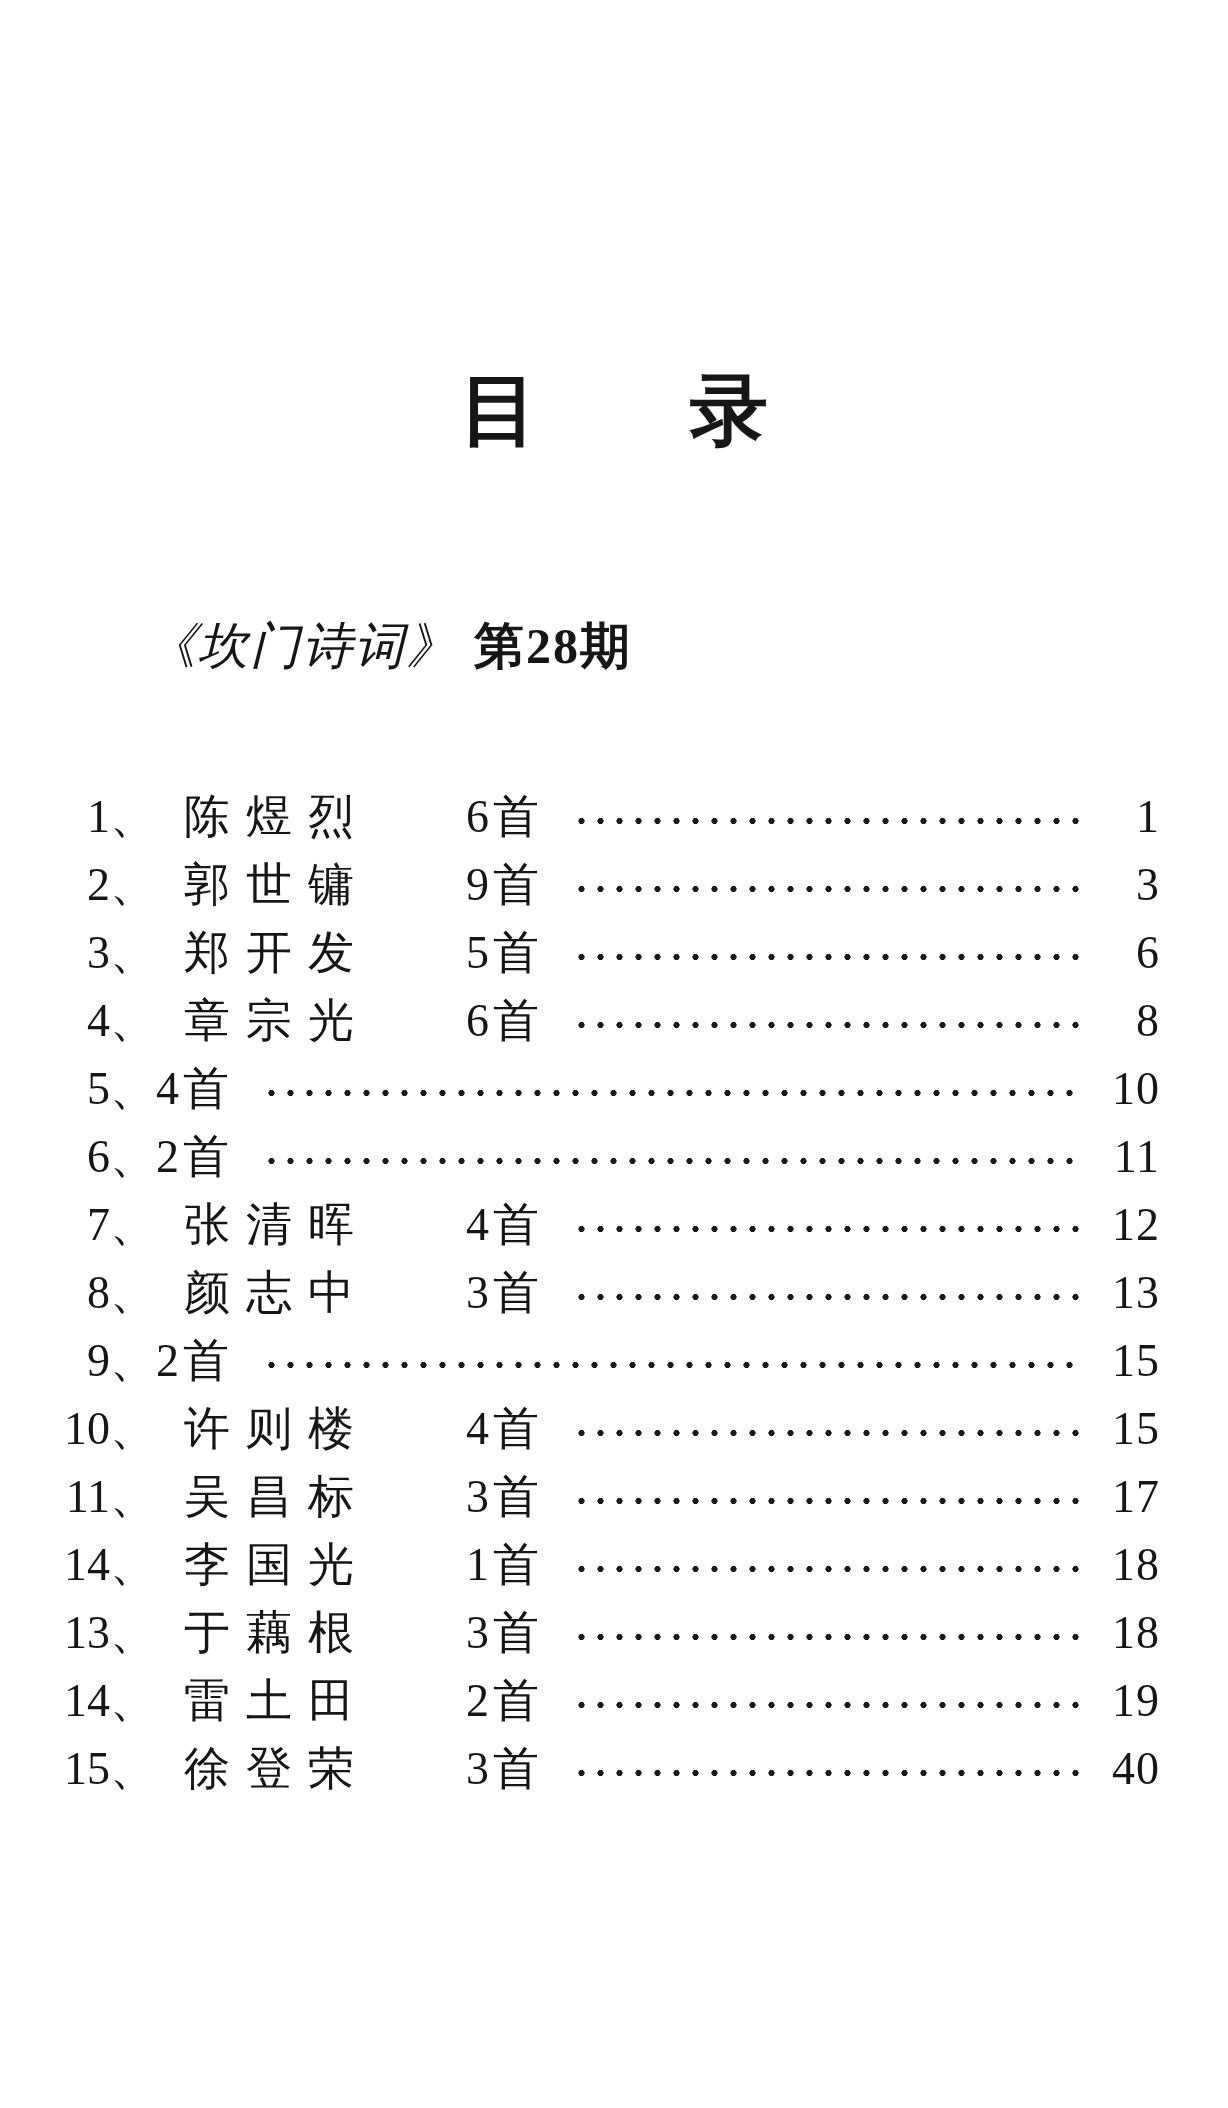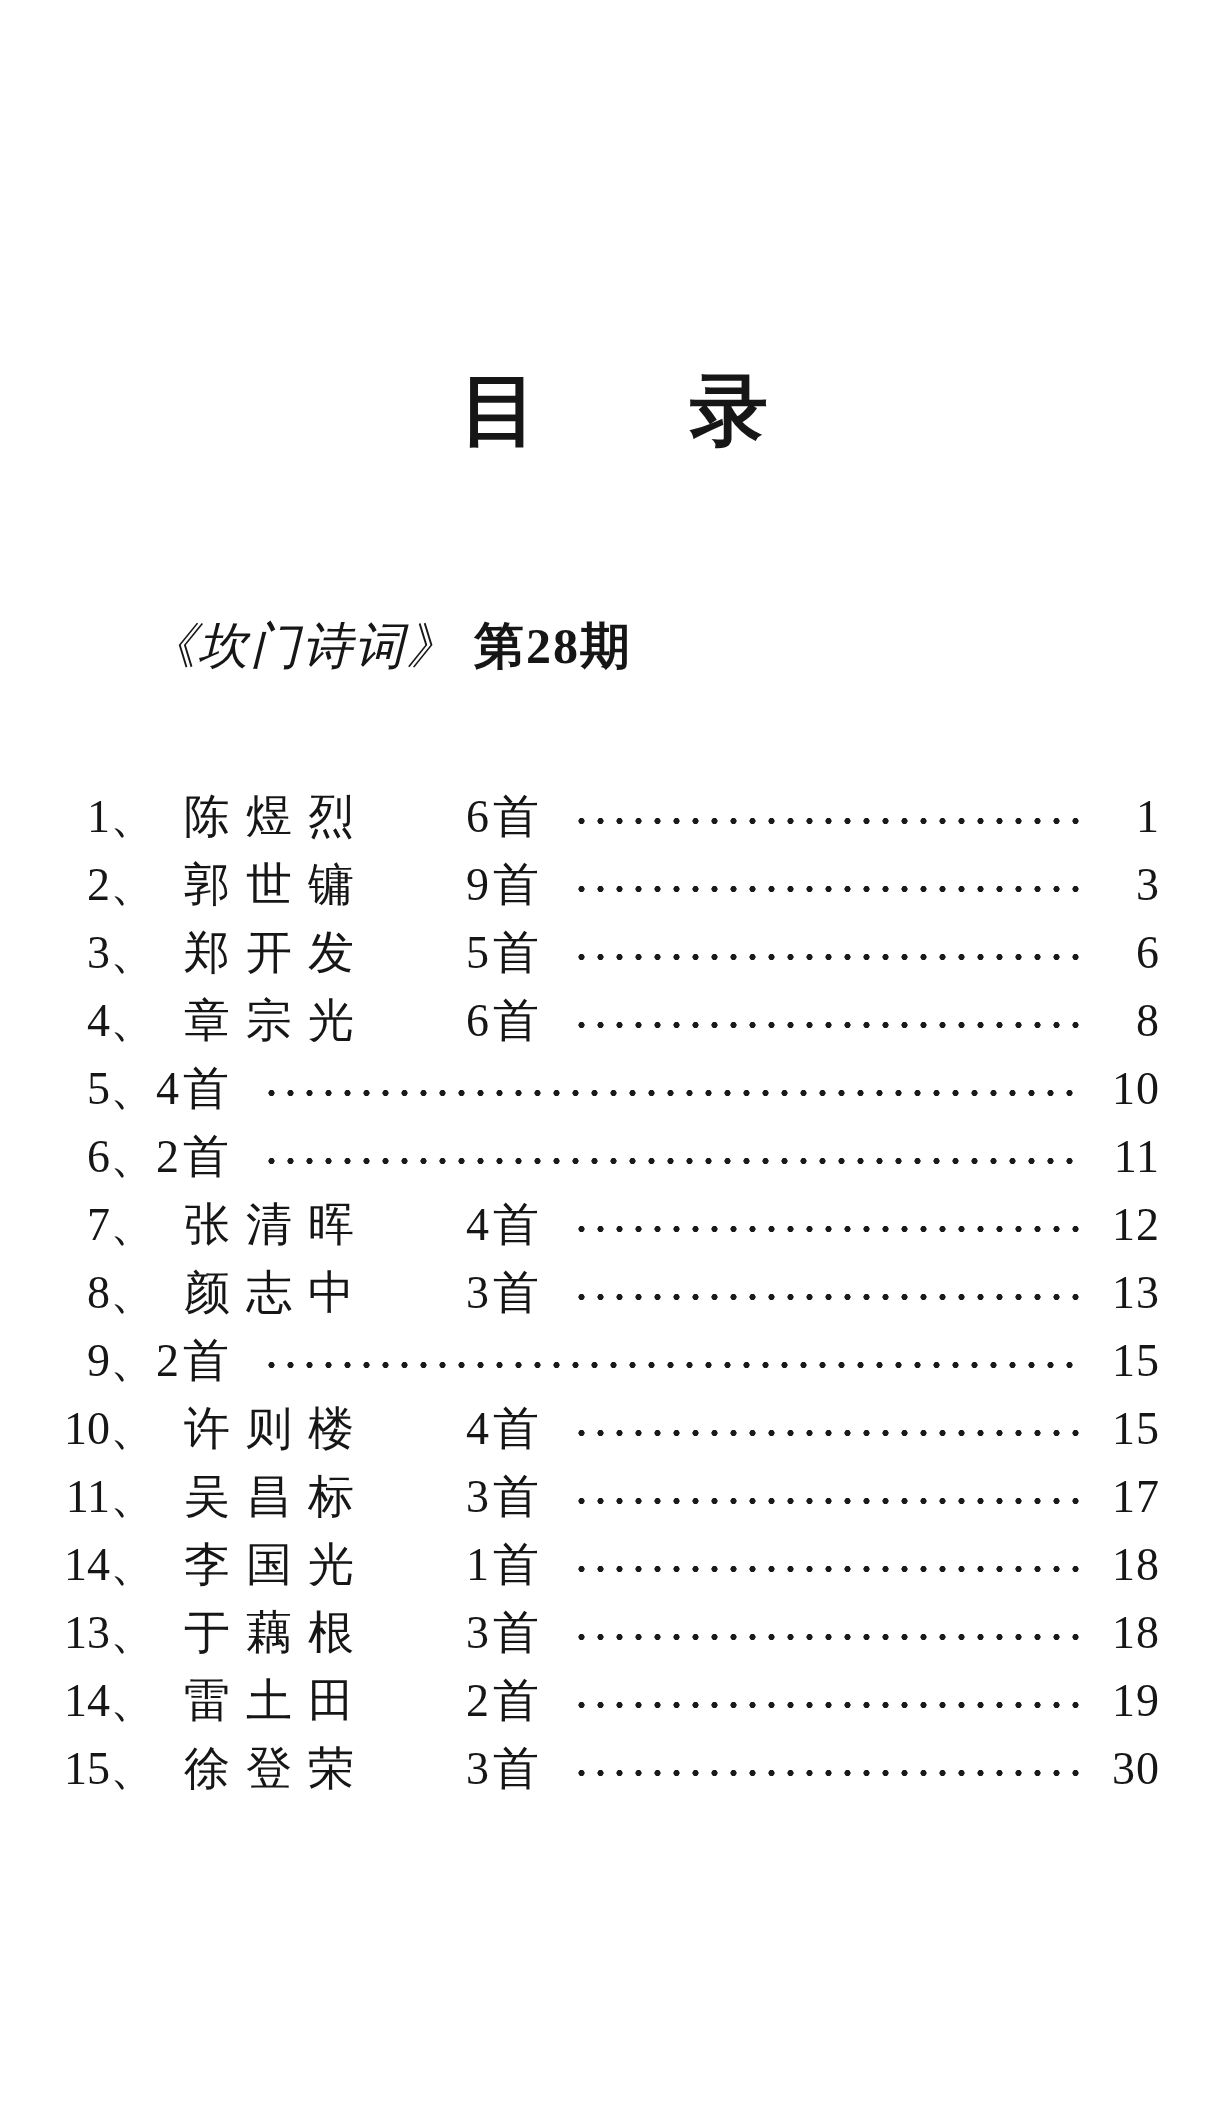--- a/index.html
+++ b/index.html
@@ -152,17 +152,17 @@
         <span class="name">雷土田</span>
         <span class="count">2首</span>
         <span class="leader"></span>
         <span class="pagenum">19</span>
       </div>
       <div class="row">
         <span class="num">15、</span>
         <span class="name">徐登荣</span>
         <span class="count">3首</span>
         <span class="leader"></span>
-        <span class="pagenum">30</span>
+        <span class="pagenum">40</span>
       </div>
     </div>
 
 </div>
 
 </body></html>

